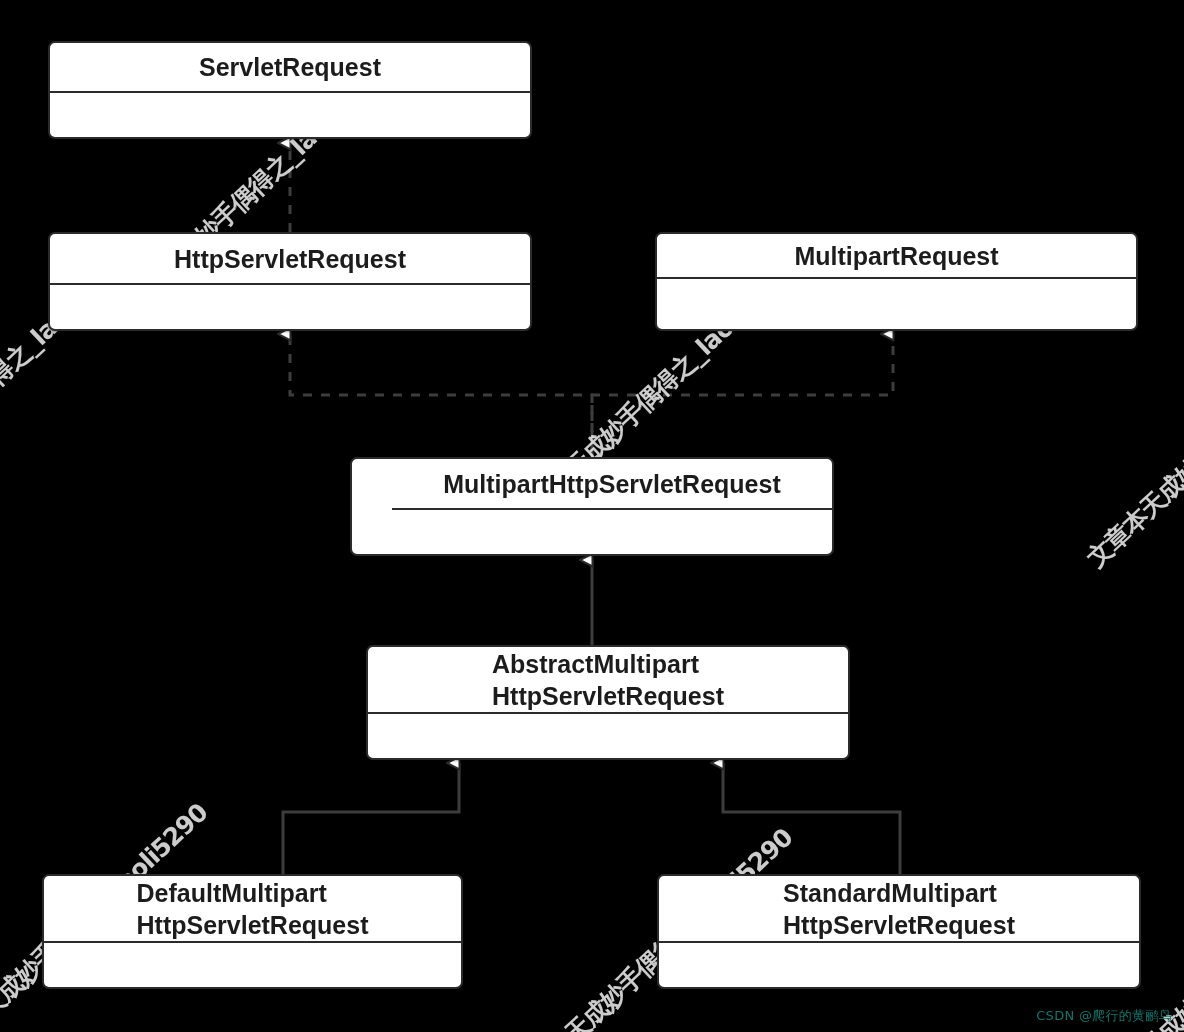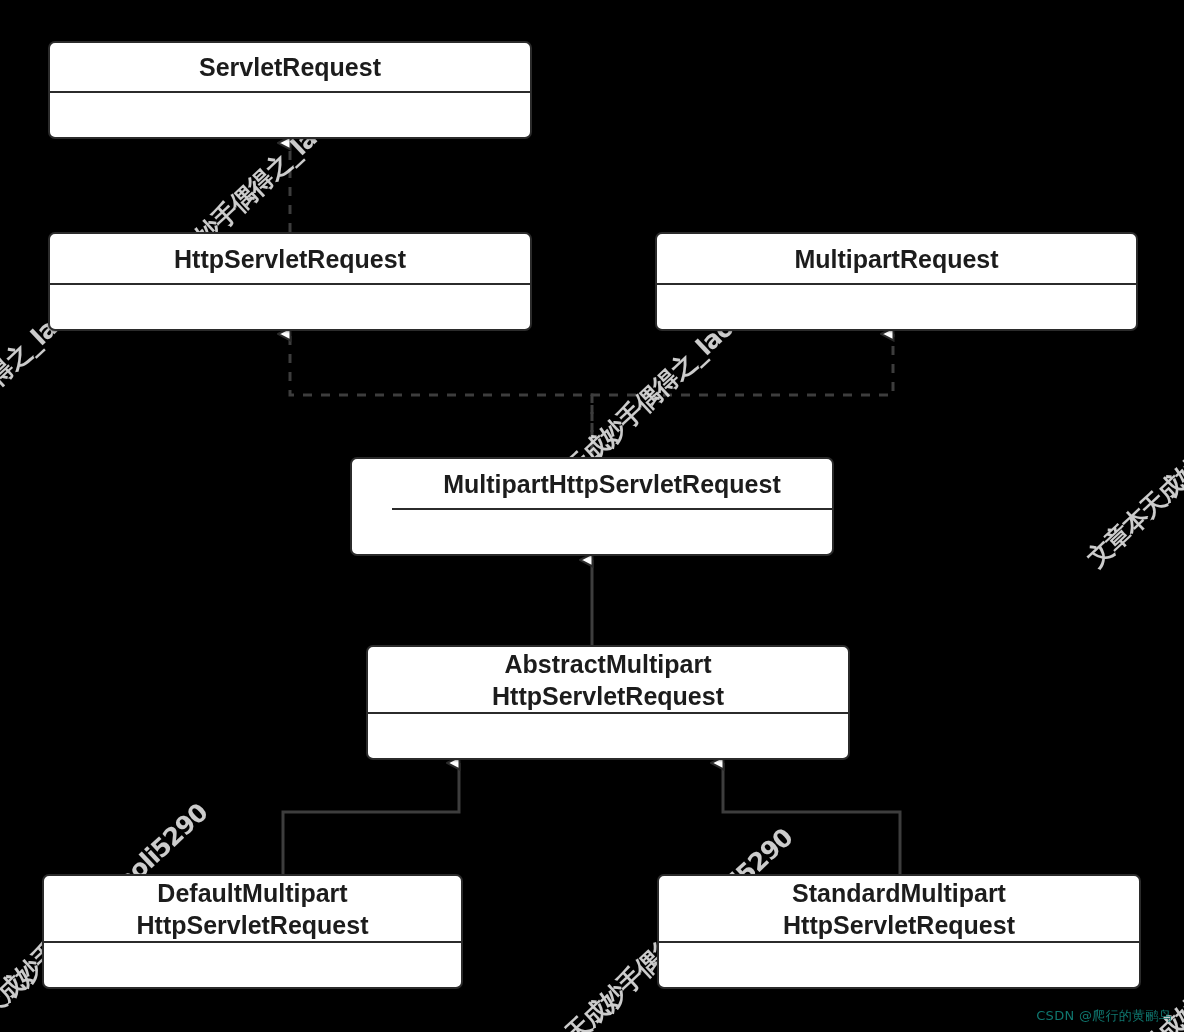--- a/index.html
+++ b/index.html
@@ -25,34 +25,34 @@
 
   
   .uml-box{
     position:absolute;z-index:4;box-sizing:border-box;
     background:#fff;border:2px solid #2b2b2b;border-radius:7px;
     display:flex;flex-direction:column;
     box-shadow:0 1px 2px rgba(0,0,0,.35);
   }
   .uml-title{
     flex:0 0 auto;display:flex;align-items:center;justify-content:center;
-    text-align:center;color:#1c1c1c;font-weight:700;
+    text-align:left;color:#1c1c1c;font-weight:700;
     font-size:25px;line-height:1.28;padding:6px 24px;
     border-bottom:2px solid #2b2b2b;box-sizing:border-box;
   }
   .uml-title span{display:block;}
   .uml-body{flex:1 1 auto;}
 
   
   .b-servletrequest       {left:48px;  top:41px;  width:484px; height:98px;}
   .b-servletrequest  .uml-title{height:50px;}
   .b-httpservletrequest   {left:48px;  top:232px; width:484px; height:99px;}
   .b-httpservletrequest .uml-title{height:51px;}
   .b-multipartrequest     {left:655px; top:232px; width:483px; height:99px;}
-  .b-multipartrequest .uml-title{height:51px;}
+  .b-multipartrequest .uml-title{height:45px;}
   .b-multiparthttp        {left:350px; top:457px; width:484px; height:99px;}
   .b-multiparthttp .uml-title{height:51px;margin-left:40px;}
   .b-abstractmultipart    {left:350px; top:645px; width:484px; height:115px;margin-left:16px;}
   .b-abstractmultipart .uml-title{height:67px;}
   .b-defaultmultipart     {left:42px;  top:874px; width:421px; height:115px;}
   .b-defaultmultipart .uml-title{height:67px;}
   .b-standardmultipart    {left:657px; top:874px; width:484px; height:115px;}
   .b-standardmultipart .uml-title{height:67px;}
 
   

